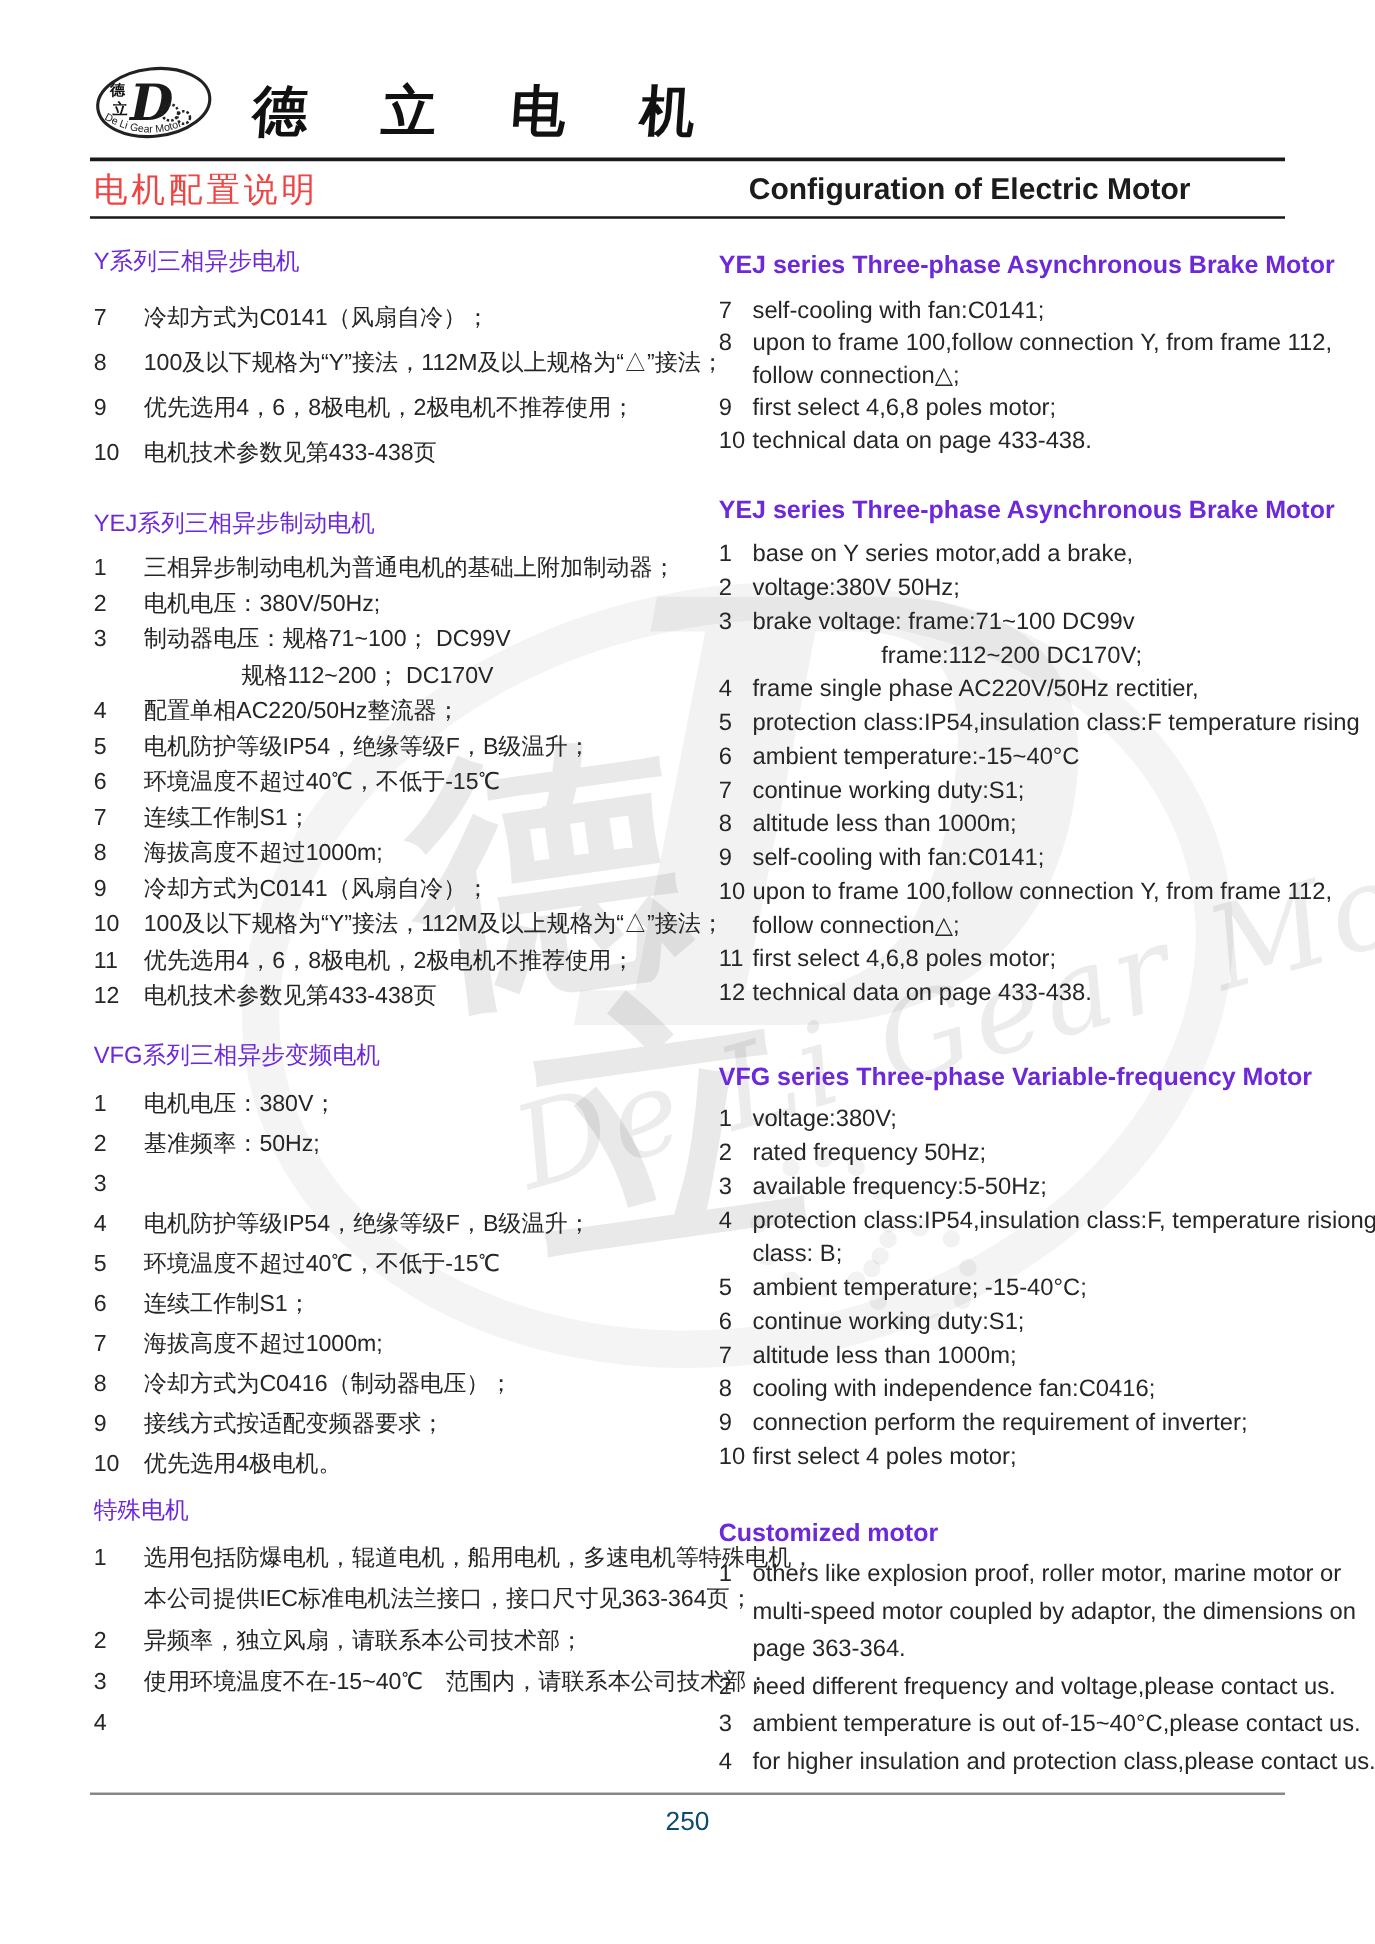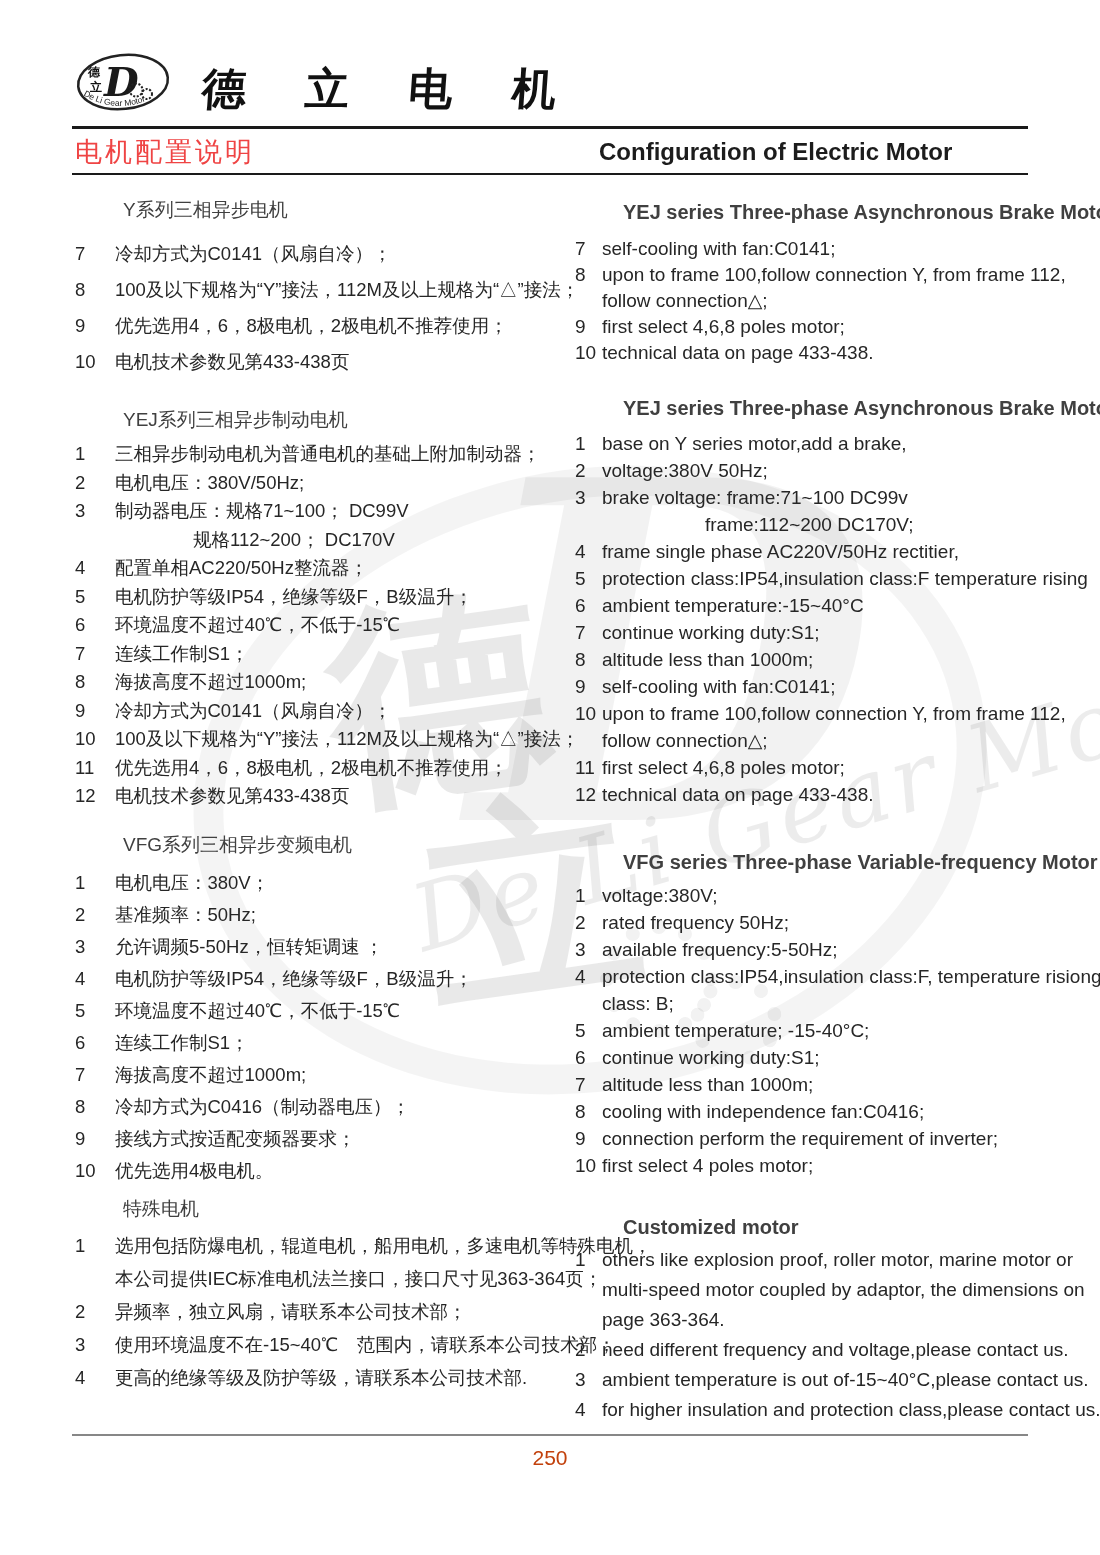--- a/index.html
+++ b/index.html
@@ -57,21 +57,21 @@
     transform:rotate(-16deg);transform-origin:left top;white-space:nowrap;
   }
   .wm-gear{position:absolute;border-radius:50%;border:14px dotted rgba(0,0,0,0.05);}
   #wm-gear1{left:600px;top:920px;width:90px;height:90px;}
   #wm-gear2{left:690px;top:975px;width:64px;height:64px;}
   
   #col-zh,#col-en{position:absolute;top:196px;z-index:1;}
   #col-zh{left:75px;width:480px;font-size:18.5px;}
   #col-en{left:575px;width:470px;font-size:19px;}
   .section{}
-  .sec-heading{line-height:28px;white-space:nowrap;color:#404040;margin-left:48px;}
+  .sec-heading{line-height:28px;white-space:nowrap;color:#6d28d9;}
   #col-en .sec-heading{font-weight:bold;font-size:20px;}
   #col-zh .sec-heading{font-size:19px;}
   .item{display:flex;white-space:nowrap;}
   .num{flex:none;display:inline-block;}
   #col-zh .num{width:40px;}
   #col-en .num{width:27px;}
   .cont .txt{display:inline-block;}
   #col-zh .cont .txt{margin-left:40px;}
   #col-en .cont .txt{margin-left:27px;}
   #col-zh .deep .txt{margin-left:118px;}
@@ -82,21 +82,21 @@
   #col-zh .s2{margin-top:20px;}#col-zh .s2 .sec-heading{margin-bottom:8px;}  #col-zh .s2 .item{line-height:32px;}
   #col-zh .s3{margin-top:8px;} #col-zh .s3 .sec-heading{margin-bottom:6px;}  #col-zh .s3 .item{line-height:33px;}
   
   #col-en .s0{margin-top:2px;} #col-en .s0 .sec-heading{margin-bottom:10px;} #col-en .s0 .item{line-height:26px;}
   #col-en .s1{margin-top:28px;}#col-en .s1 .sec-heading{margin-bottom:8px;}  #col-en .s1 .item{line-height:27px;}
   #col-en .s2{margin-top:40px;}#col-en .s2 .sec-heading{margin-bottom:6px;}  #col-en .s2 .item{line-height:27px;}
   #col-en .s3{margin-top:34px;}#col-en .s3 .sec-heading{margin-bottom:4px;}  #col-en .s3 .item{line-height:30px;}
   
   #page-number{
     position:absolute;left:0;top:1446px;width:1100px;
-    text-align:center;font-size:21px;color:#c2410c;z-index:2;
+    text-align:center;font-size:21px;color:#0c4a6e;z-index:2;
   }
 </style>
 </head>
 <body>
 
 <div id="page">
 
   <div id="watermark">
     <div id="wm-ring"></div>
     <span id="wm-d" class="wm-d">D</span>
@@ -207,21 +207,20 @@
         <div class="item">
           <span class="num">1</span>
           <span class="txt">电机电压：380V；</span>
         </div>
         <div class="item">
           <span class="num">2</span>
           <span class="txt">基准频率：50Hz;</span>
         </div>
         <div class="item">
           <span class="num">3</span>
-          <span class="txt">允许调频5-50Hz，恒转矩调速 ；</span>
         </div>
         <div class="item">
           <span class="num">4</span>
           <span class="txt">电机防护等级IP54，绝缘等级F，B级温升；</span>
         </div>
         <div class="item">
           <span class="num">5</span>
           <span class="txt">环境温度不超过40℃，不低于-15℃</span>
         </div>
         <div class="item">
@@ -257,21 +256,20 @@
         <div class="item">
           <span class="num">2</span>
           <span class="txt">异频率，独立风扇，请联系本公司技术部；</span>
         </div>
         <div class="item">
           <span class="num">3</span>
           <span class="txt">使用环境温度不在-15~40℃　范围内，请联系本公司技术部；</span>
         </div>
         <div class="item">
           <span class="num">4</span>
-          <span class="txt">更高的绝缘等级及防护等级，请联系本公司技术部.</span>
         </div>
       </div>
     </div>
   <div id="col-en">
       <div class="section s0">
         <div class="sec-heading">YEJ series Three-phase Asynchronous Brake Motor</div>
         <div class="item">
           <span class="num">7</span>
           <span class="txt">self-cooling with fan:C0141;</span>
         </div>

